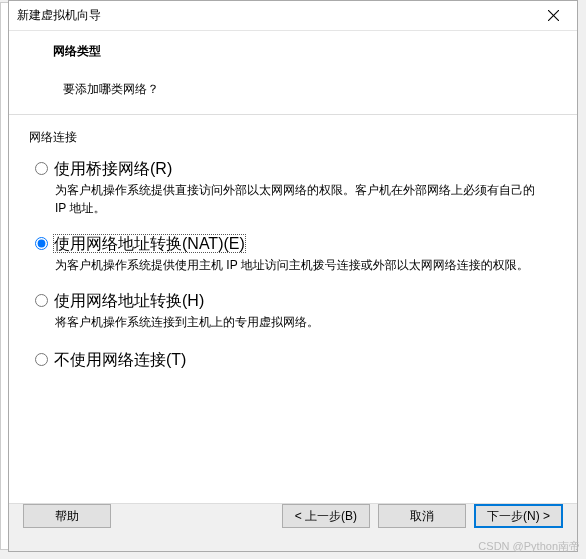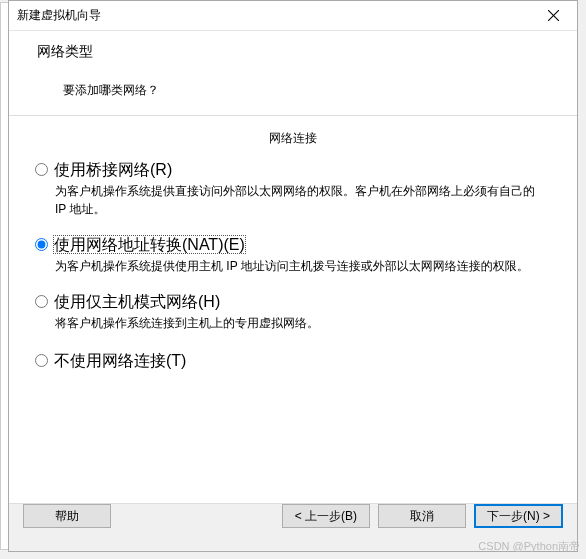--- a/index.html
+++ b/index.html
@@ -41,37 +41,36 @@
       align-items: center;
       justify-content: center;
       cursor: pointer;
     }
     .close-btn svg { width: 11px; height: 11px; }
     .header-section {
       padding: 12px 20px 16px 20px;
       border-bottom: 1px solid #dddddd;
     }
     .header-title {
-      font-weight: normal;
-      font-size: 14px;
-      margin-left: 8px;
+      font-weight: bold;
+      font-size: 12px;
+      margin-left: 24px;
     }
     .header-sub {
       margin-left: 34px;
       margin-top: 21px;
       font-size: 12px;
     }
     .content {
       flex: 1;
       padding: 14px 20px 0 20px;
     }
     .group-label {
       font-size: 12px;
       margin-bottom: 14px;
-      text-align: center;
     }
     .radio-row {
       display: flex;
       align-items: flex-start;
       margin-bottom: 4px;
       margin-left: 6px;
     }
     .radio-input {
       width: 13px;
       height: 13px;
@@ -167,21 +166,21 @@
     <div class="radio-desc">为客户机操作系统提供直接访问外部以太网网络的权限。客户机在外部网络上必须有自己的 IP 地址。</div>
 
     <div class="radio-row">
       <input type="radio" name="net" class="radio-input" checked="" style="">
       <span class="radio-label selected-focus">使用网络地址转换(NAT)(E)</span>
     </div>
     <div class="radio-desc">为客户机操作系统提供使用主机 IP 地址访问主机拨号连接或外部以太网网络连接的权限。</div>
 
     <div class="radio-row">
       <input type="radio" name="net" class="radio-input" style="">
-      <span class="radio-label">使用仅主机模式网络(H)</span>
+      <span class="radio-label">使用网络地址转换(H)</span>
     </div>
     <div class="radio-desc">将客户机操作系统连接到主机上的专用虚拟网络。</div>
 
     <div class="radio-row radio-group-last">
       <input type="radio" name="net" class="radio-input" style="">
       <span class="radio-label">不使用网络连接(T)</span>
     </div>
   </div>
 
   <div class="footer">

